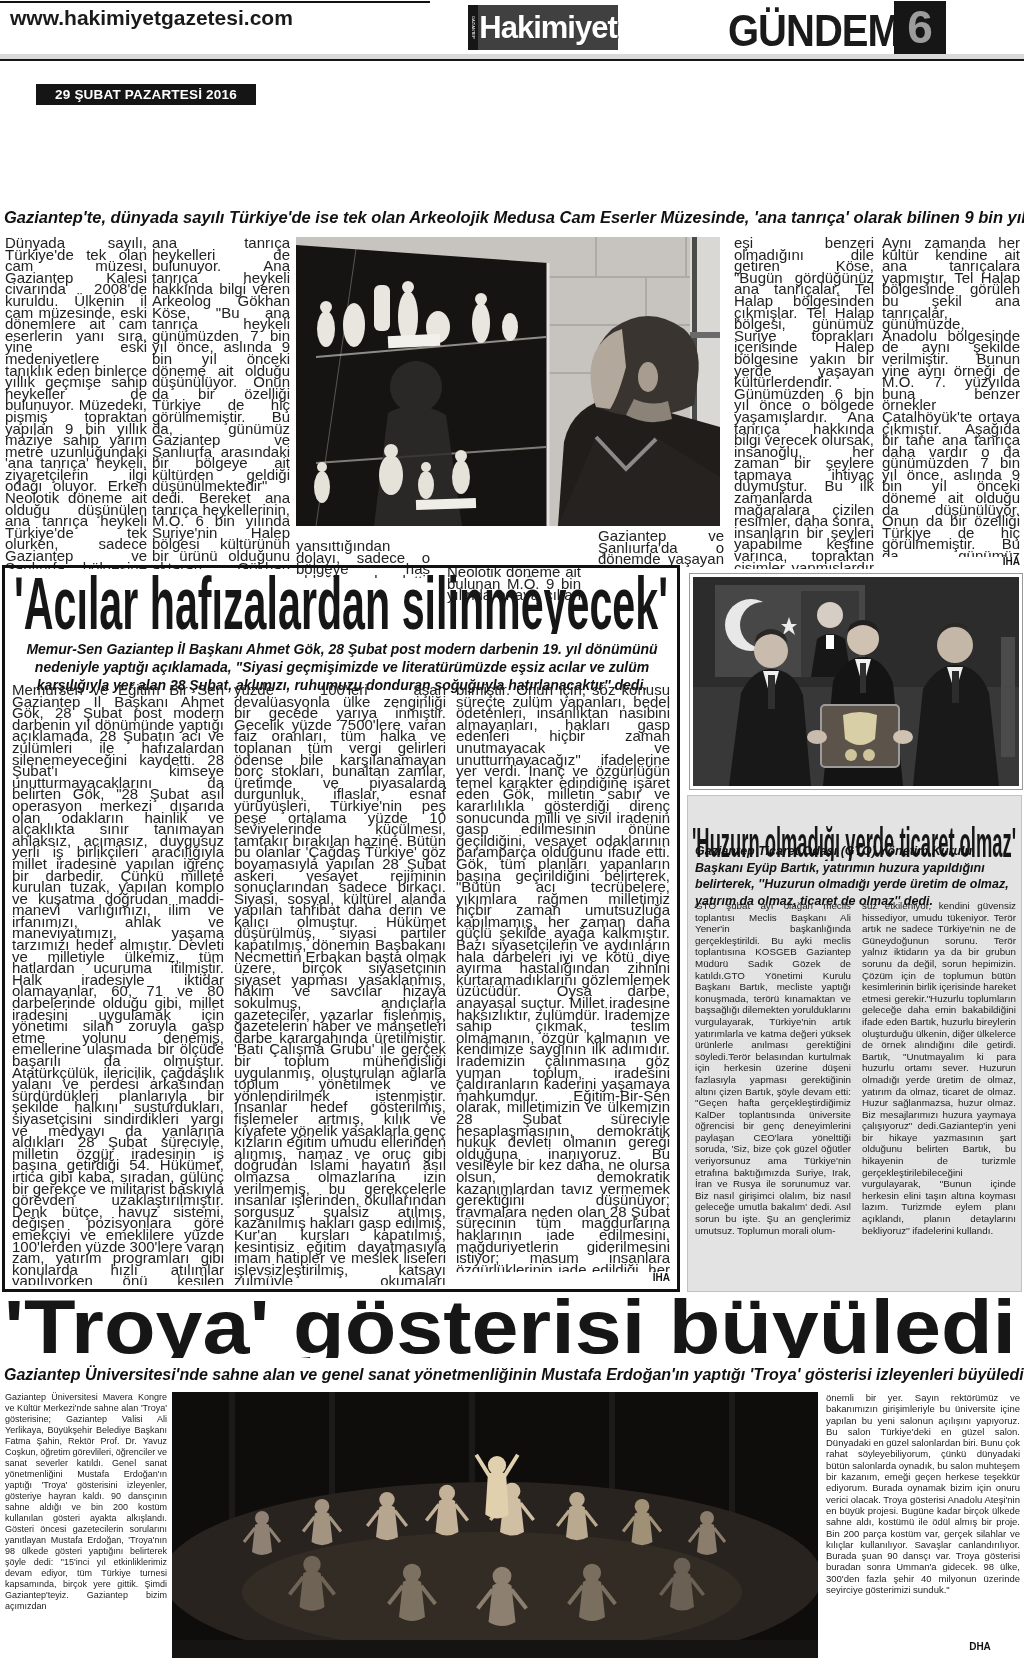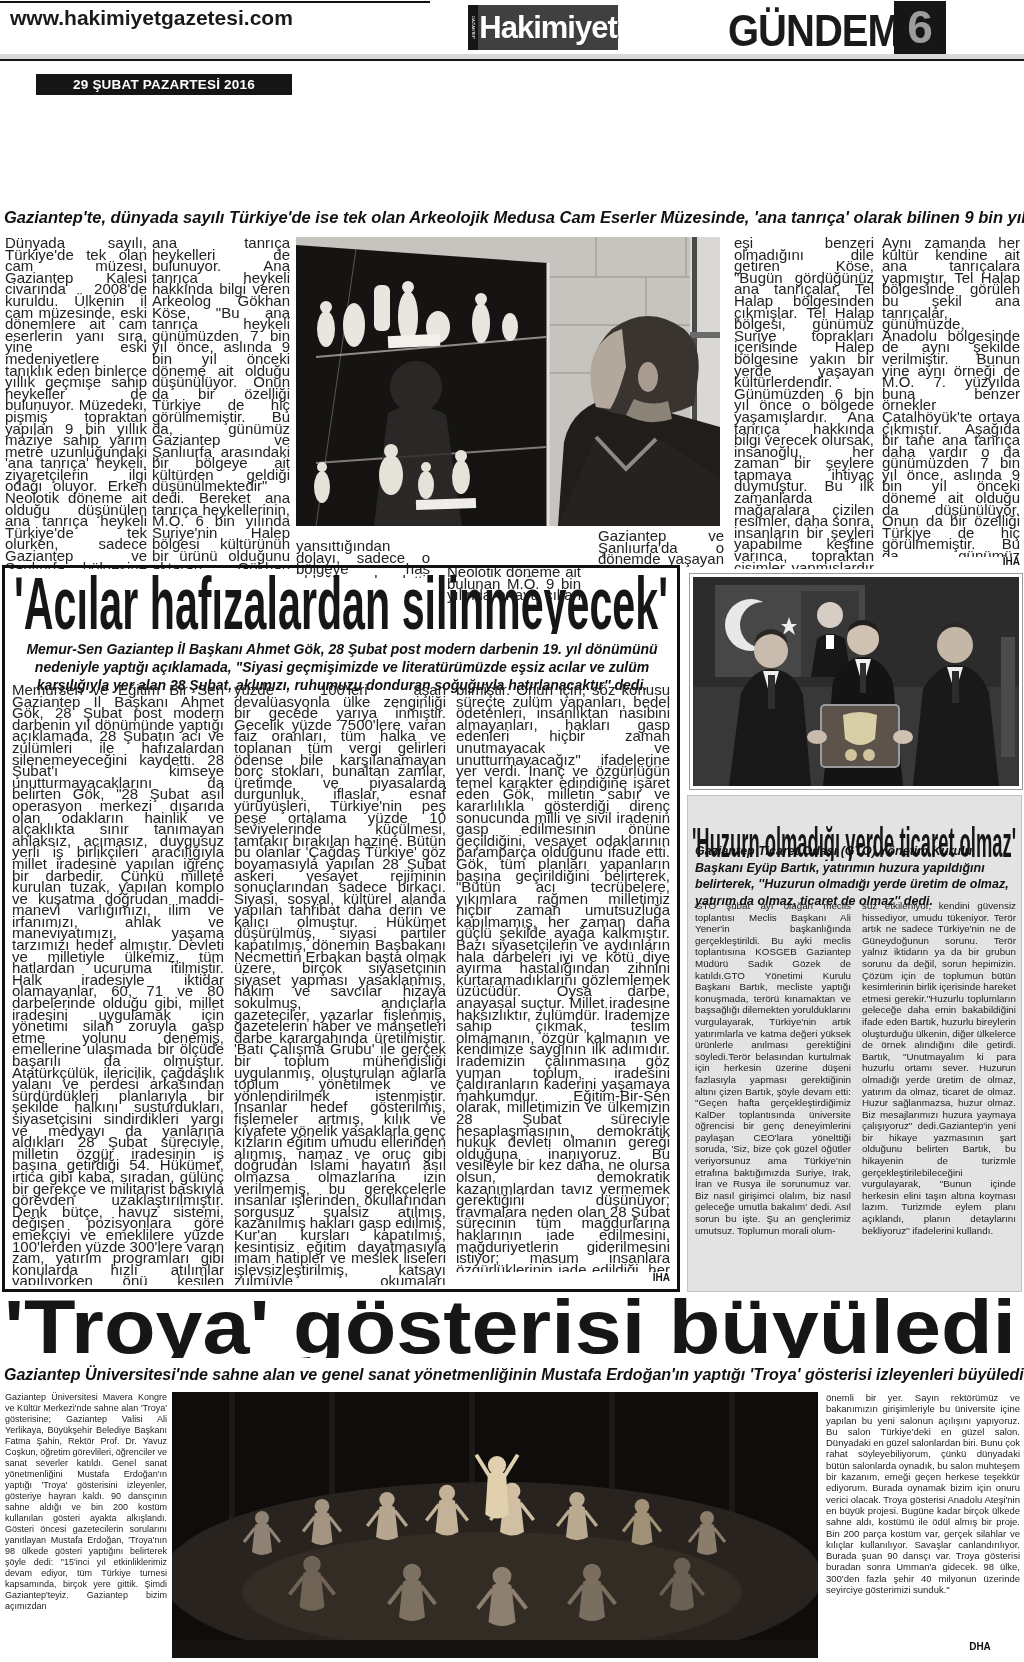--- a/index.html
+++ b/index.html
@@ -8,21 +8,21 @@
   .abs{position:absolute;}
   .body-txt{font-size:15px;line-height:11.6px;text-align:justify;color:#222;
             overflow:hidden;word-spacing:-0.3px;}
   .deck{font-weight:bold;font-style:italic;color:#111;}
   svg text{font-family:"Liberation Sans","DejaVu Sans",sans-serif;}
   .hl{fill:#161616;font-weight:bold;}
   .byline{font-weight:bold;font-size:10px;color:#111;text-align:right;}
   
   #hdr-rule{left:0;top:1px;width:430px;height:2px;background:#111;}
   #site-url{left:10px;top:6px;width:420px;font-weight:bold;font-size:21px;letter-spacing:0;}
-  #date-bar{left:36px;top:34px;width:256px;height:21px;background:#151515;color:#fff;
+  #date-bar{left:36px;top:44px;width:220px;height:21px;background:#151515;color:#fff;
             font-weight:bold;font-size:13.5px;text-align:center;line-height:21px;letter-spacing:0.2px;margin-top:40px;}
   #logo-box{left:432px;top:5px;width:150px;height:45px;background:#404040;display:flex;margin-left:36px;}
   #logo-strip{width:10px;height:100%;background:#161616;color:#fff;font-size:4px;
               writing-mode:vertical-rl;text-align:center;line-height:10px;overflow:hidden;}
   #logo-word{flex:1;color:#fff;font-weight:bold;font-size:31px;text-align:center;line-height:45px;
              text-shadow:1px 1px 0 #3a3a3a;letter-spacing:-1px;}
   #gundem{left:728px;top:6px;width:160px;font-weight:bold;font-size:40px;letter-spacing:-1px;
           transform:scale(1,1.1);transform-origin:left top;}
   #pagenum-box{left:894px;top:1px;width:52px;height:53px;background:#161616;color:#9c9c9c;
                font-weight:bold;font-size:46px;text-align:center;line-height:53px;}

